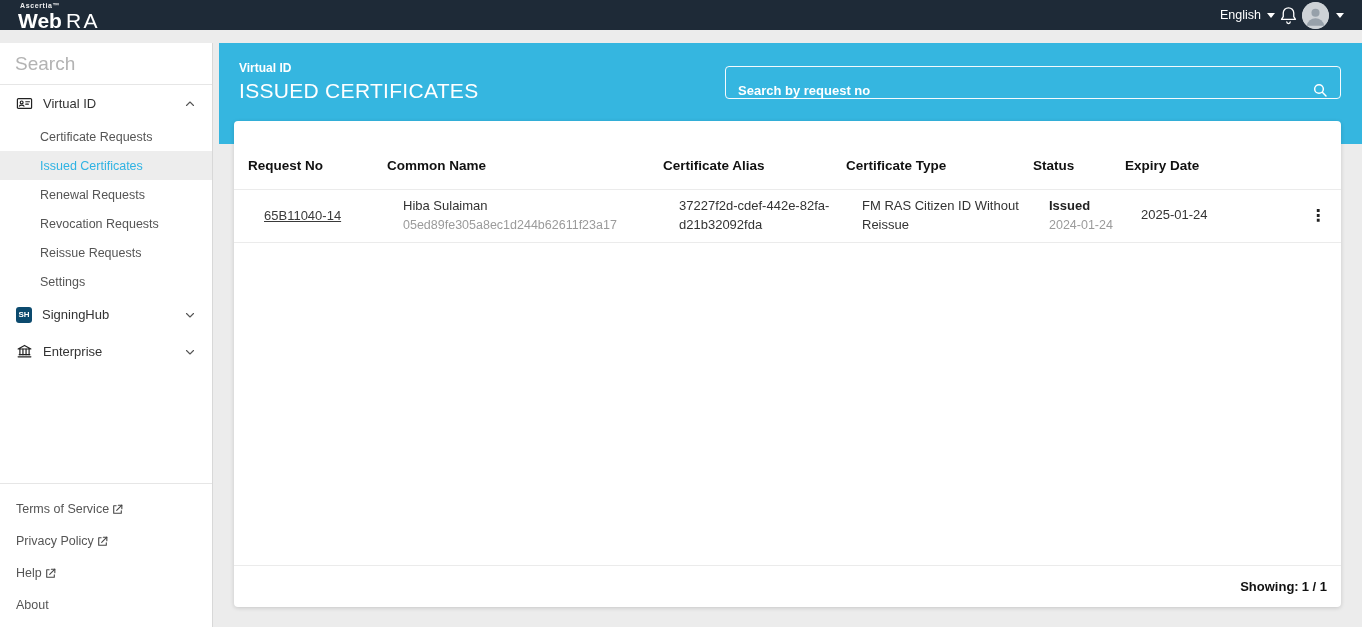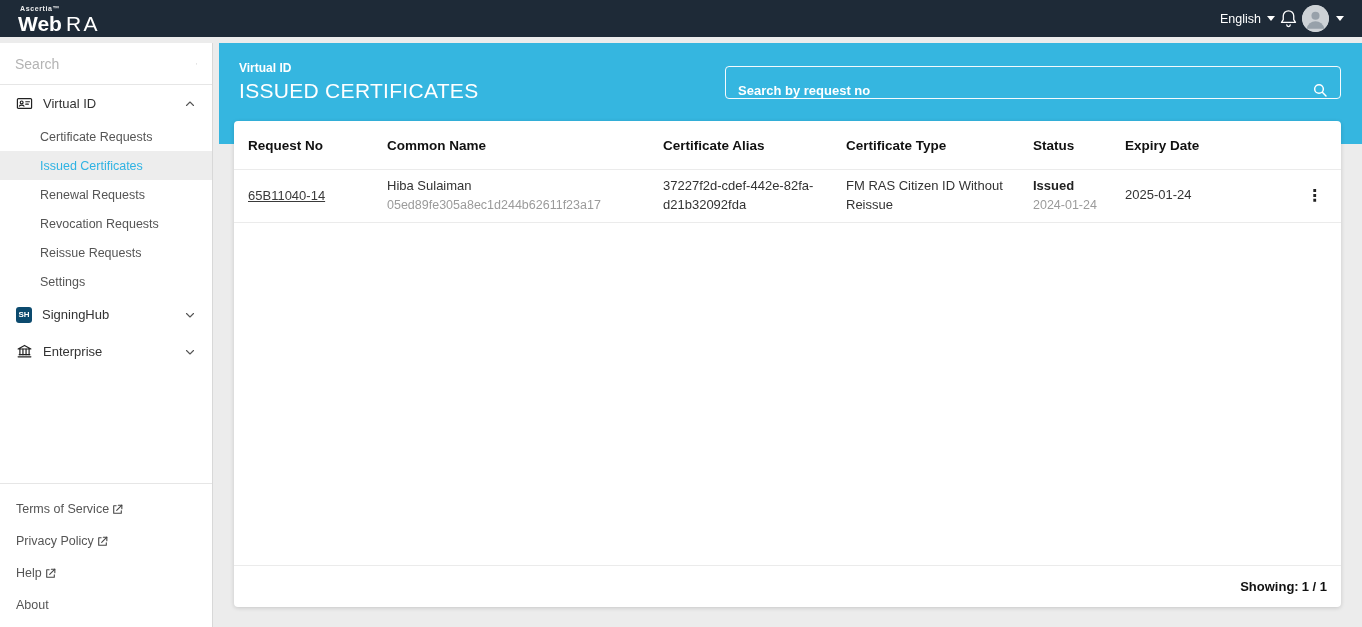--- a/index.html
+++ b/index.html
@@ -1,40 +1,40 @@
 <!DOCTYPE html>
 <html><head>
 <meta charset="utf-8">
 <style>
   * { margin:0; padding:0; box-sizing:border-box; }
   body { background:#ececec; font-family:"Liberation Sans","DejaVu Sans",sans-serif; }
   .screen { position:relative; width:1362px; height:627px; overflow:hidden; background:#ececec; }
 
   
-  .topbar { position:absolute; left:0; top:0; width:1362px; height:37px; background:#1e2a37;
+  .topbar { position:absolute; left:0; top:0; width:1362px; height:30px; background:#1e2a37;
             display:flex; align-items:center; justify-content:space-between; padding:0 18px; }
   .brand { display:flex; flex-direction:column; line-height:1; color:#fff; cursor:pointer; }
   .brand-small { font-size:7px; letter-spacing:.6px; font-weight:700; margin:2px 0 1px 2px; opacity:.92; }
   .brand-big { font-size:21px; }
   .brand-web { font-weight:700; }
   .brand-ra { font-weight:300; letter-spacing:2.5px; margin-left:4px; }
   .top-right { display:flex; align-items:center; gap:3px; }
   .lang { display:flex; align-items:center; gap:6px; color:#fff; font-size:12.5px; cursor:pointer; }
   .caret-down { width:0; height:0; border-left:4px solid transparent; border-right:4px solid transparent;
                 border-top:5px solid #fff; display:inline-block; }
   .bell { width:21px; height:21px; cursor:pointer; }
   .avatar-wrap { display:flex; align-items:center; gap:7px; cursor:pointer; }
   .avatar { width:27px; height:27px; border-radius:50%; overflow:hidden; background:#cdd2d6; }
 
   
   .sidebar { position:absolute; left:0; top:43px; width:213px; height:584px; background:#fff;
              border-right:1px solid #d8d8d8; display:flex; flex-direction:column; }
   .sb-search { height:42px; min-height:42px; display:flex; align-items:center; padding:0 15px;
                border-bottom:1px solid #e6e6e6; }
-  .sb-search input { flex:1; border:none; outline:none; font-size:14px; color:#333; background:transparent;
+  .sb-search input { flex:1; border:none; outline:none; font-size:19px; color:#333; background:transparent;
                      font-family:inherit; }
   .sb-search input::placeholder { color:#b3b3b3; }
   .sb-search .mag { width:16px; height:16px; color:#3a3a3a; cursor:pointer; }
   .sb-item { height:37px; min-height:37px; display:flex; align-items:center; padding:0 16px; gap:10px;
              font-size:13px; color:#333; cursor:pointer; }
   .sb-item .sb-ic { width:17px; height:17px; color:#222; flex:none; }
   .sb-item .chev { margin-left:auto; width:12px; height:12px; color:#555; }
   .sh-badge { width:16px; height:16px; background:#0c4a6e; border-radius:3px; color:#fff; font-size:8px;
               font-weight:700; display:flex; align-items:center; justify-content:center; flex:none; }
   .sb-sub-item { height:29px; min-height:29px; display:flex; align-items:center; padding-left:40px;
@@ -57,24 +57,24 @@
   .hdr-search input { flex:1; background:transparent; border:none; outline:none; color:#fff;
                       font-weight:700; font-size:13px; font-family:inherit; }
   .hdr-search input::placeholder { color:#fff; opacity:1; }
   .hdr-search .mag { width:16px; height:16px; color:#fff; cursor:pointer; }
 
   
   .card { position:absolute; left:21px; top:78px; width:1107px; height:486px; background:#fff;
           border-radius:4px; box-shadow:0 1px 4px rgba(0,0,0,.16); display:flex; flex-direction:column;
           overflow:hidden; }
   .trow { display:grid; grid-template-columns:139px 276px 183px 187px 92px 169px 1fr; align-items:center; }
-  .thead { height:49px; min-height:49px; border-bottom:1px solid #ebebeb; }
+  .thead { height:49px; min-height:49px; border-bottom:1px solid #ebebeb;margin-top:20px; }
   .thead .tcell { font-weight:700; font-size:13.5px; color:#111; }
   .tcell { padding:0 8px 0 14px; }
-  .tbody-row { min-height:48px; border-bottom:1px solid #ebebeb; padding:7px 0; font-size:13px; color:#333; }
+  .tbody-row { min-height:48px; border-bottom:1px solid #ebebeb; padding:7px 16px; font-size:13px; color:#333; }
   .cell-main { font-size:13px; color:#333; line-height:1.45; }
   .cell-sub { font-size:12.5px; color:#9b9b9b; line-height:1.4; margin-top:1px; }
   .req-link { color:#3a3a3a; text-decoration:underline; cursor:pointer; }
   .status-main { font-weight:700; color:#222; }
   .kebab { text-align:center; font-size:16px; font-weight:700; color:#222; cursor:pointer; line-height:1;
            padding-right:6px; }
   .filler { flex:1; }
   .tfoot { height:42px; min-height:42px; border-top:1px solid #ebebeb; display:flex; align-items:center;
            justify-content:flex-end; padding-right:14px; font-size:13px; font-weight:700; color:#111; gap:3px; }
 </style>

